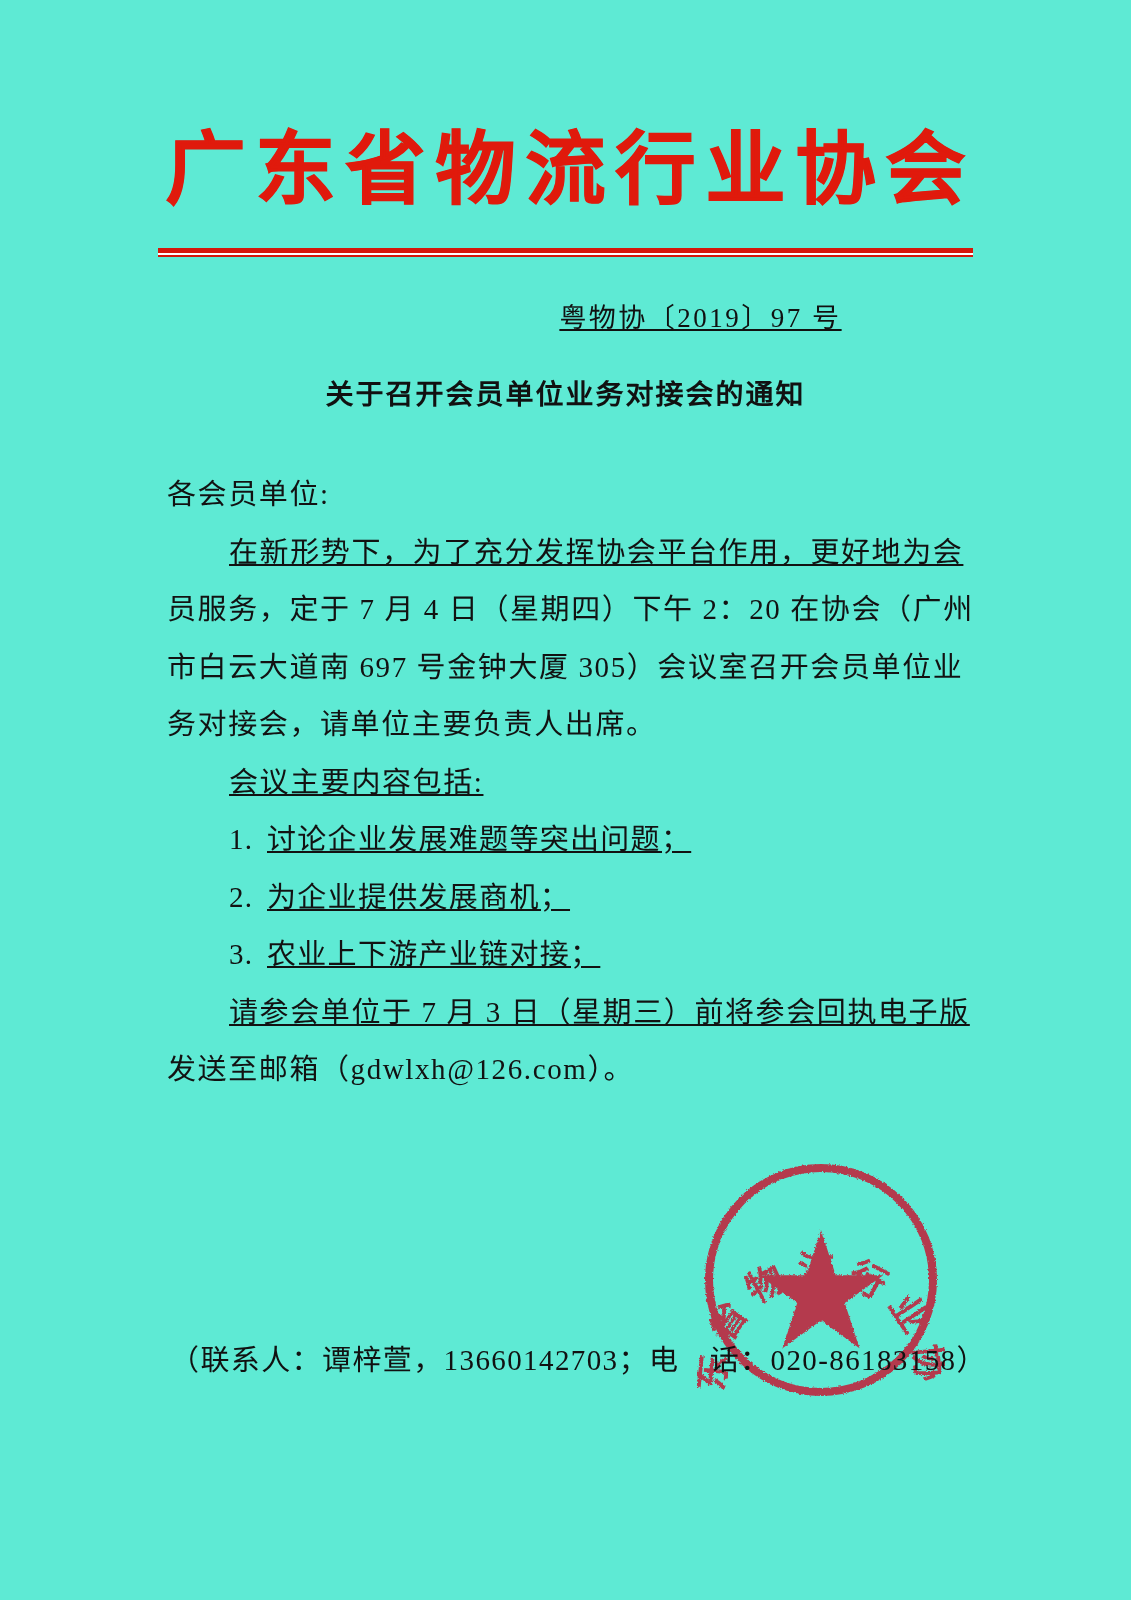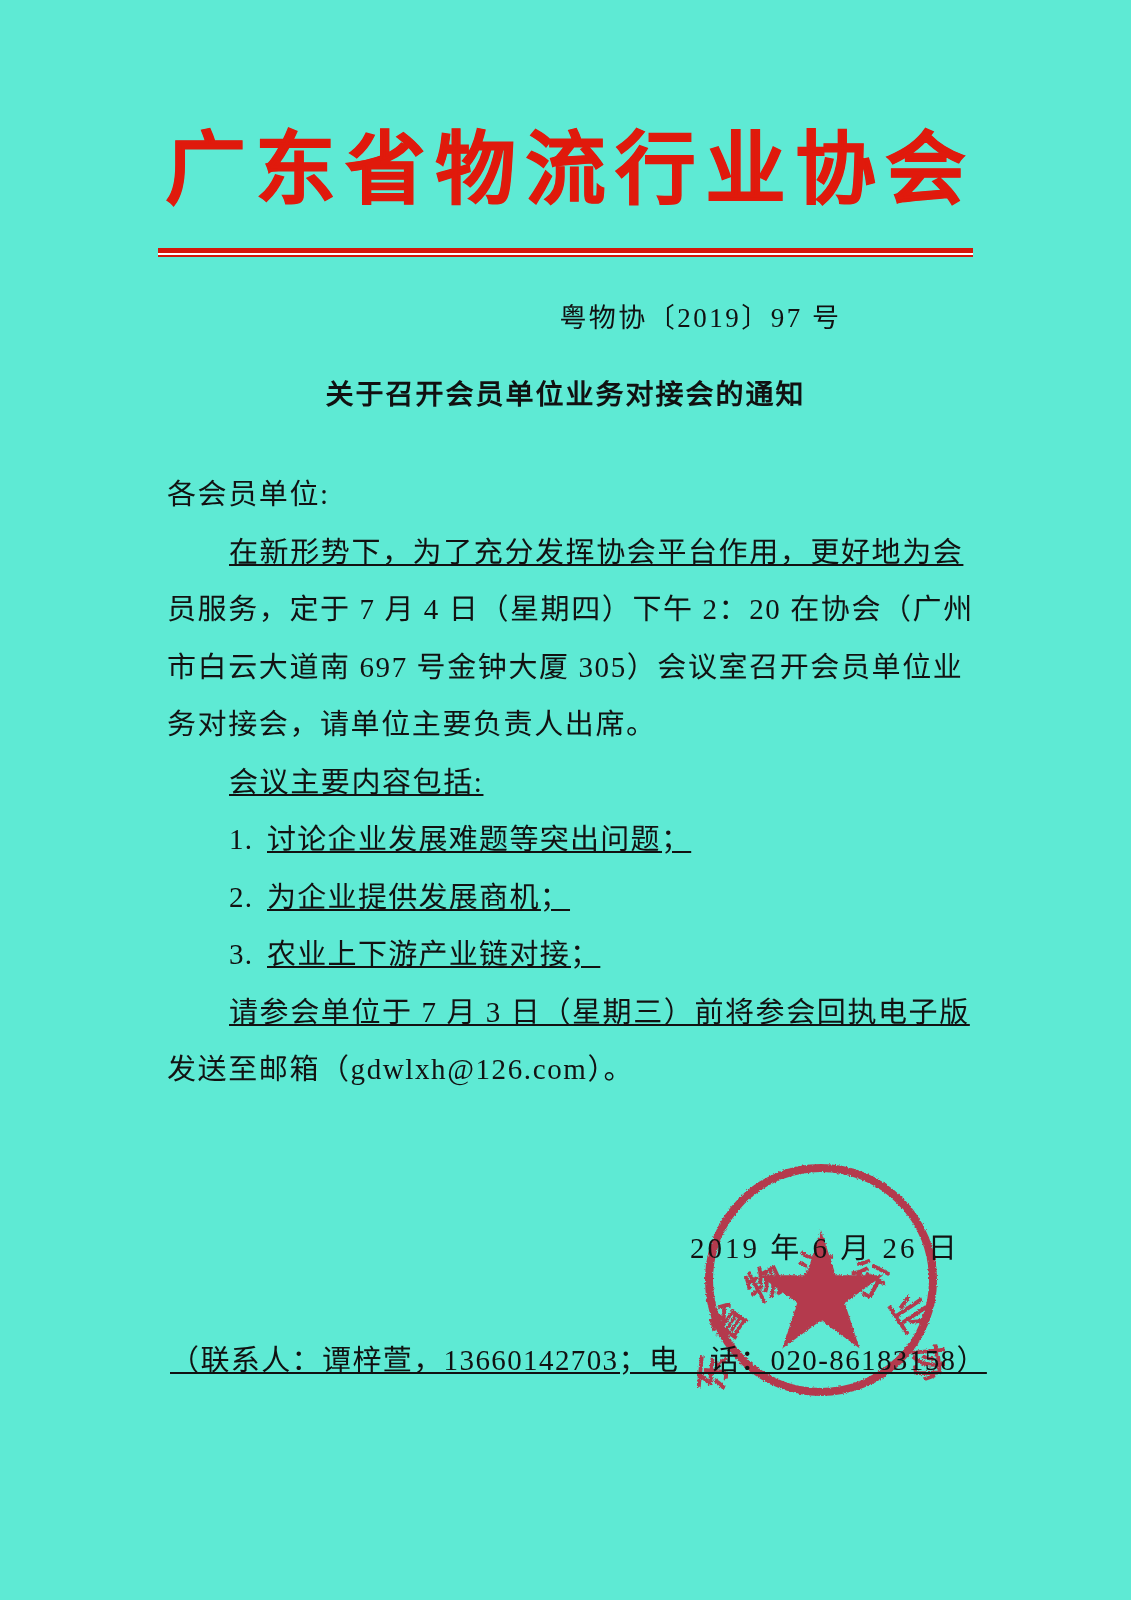--- a/index.html
+++ b/index.html
@@ -69,20 +69,21 @@
     text-align: center;
     padding-right: 0;
     box-sizing: border-box;
   }
   .doc-number span {
     display: inline-block;
     font-size: 27px;
     letter-spacing: 2.5px;
     margin-left: 270px;
     white-space: nowrap;
+    text-decoration: underline;
   }
 
   
   .doc-title {
     position: absolute;
     left: 0;
     top: 372px;
     width: 1131px;
     text-align: center;
     font-size: 28px;
@@ -140,21 +141,20 @@
   }
 
   .contact-line {
     position: absolute;
     left: 170px;
     top: 1336px;
     font-size: 29px;
     letter-spacing: 1.4px;
     white-space: nowrap;
     z-index: 4;
-    text-decoration: underline;
   }
 
   
   .seal {
     position: absolute;
     left: 697px;
     top: 1156px;
     width: 248px;
     height: 248px;
     z-index: 2;
@@ -221,17 +221,16 @@
       <g filter="url(#rough)">
         <circle cx="124" cy="124" r="112" fill="none" stroke="#C0223B" stroke-width="8"></circle>
         <text font-family="'Liberation Serif','DejaVu Serif',serif" font-size="37" font-weight="700" fill="#C0223B" letter-spacing="10">
           <textPath href="#sealArc" startOffset="50%" text-anchor="middle">广东省物流行业协会</textPath>
         </text>
         <polygon fill="#C0223B" points="124,74 138.7,119.2 186.2,119.2 147.8,147.1 162.5,192.3 124,164.4 85.5,192.3 100.2,147.1 61.8,119.2 109.3,119.2"></polygon>
       </g>
     </svg>
   </div>
 
-  <div class="sign-date">2019 年 6 月 26 日</div>
 
   <div class="contact-line">（联系人：谭梓萱，13660142703；电　话：020-86183158）</div>
 
 </div>
 
 </body></html>

